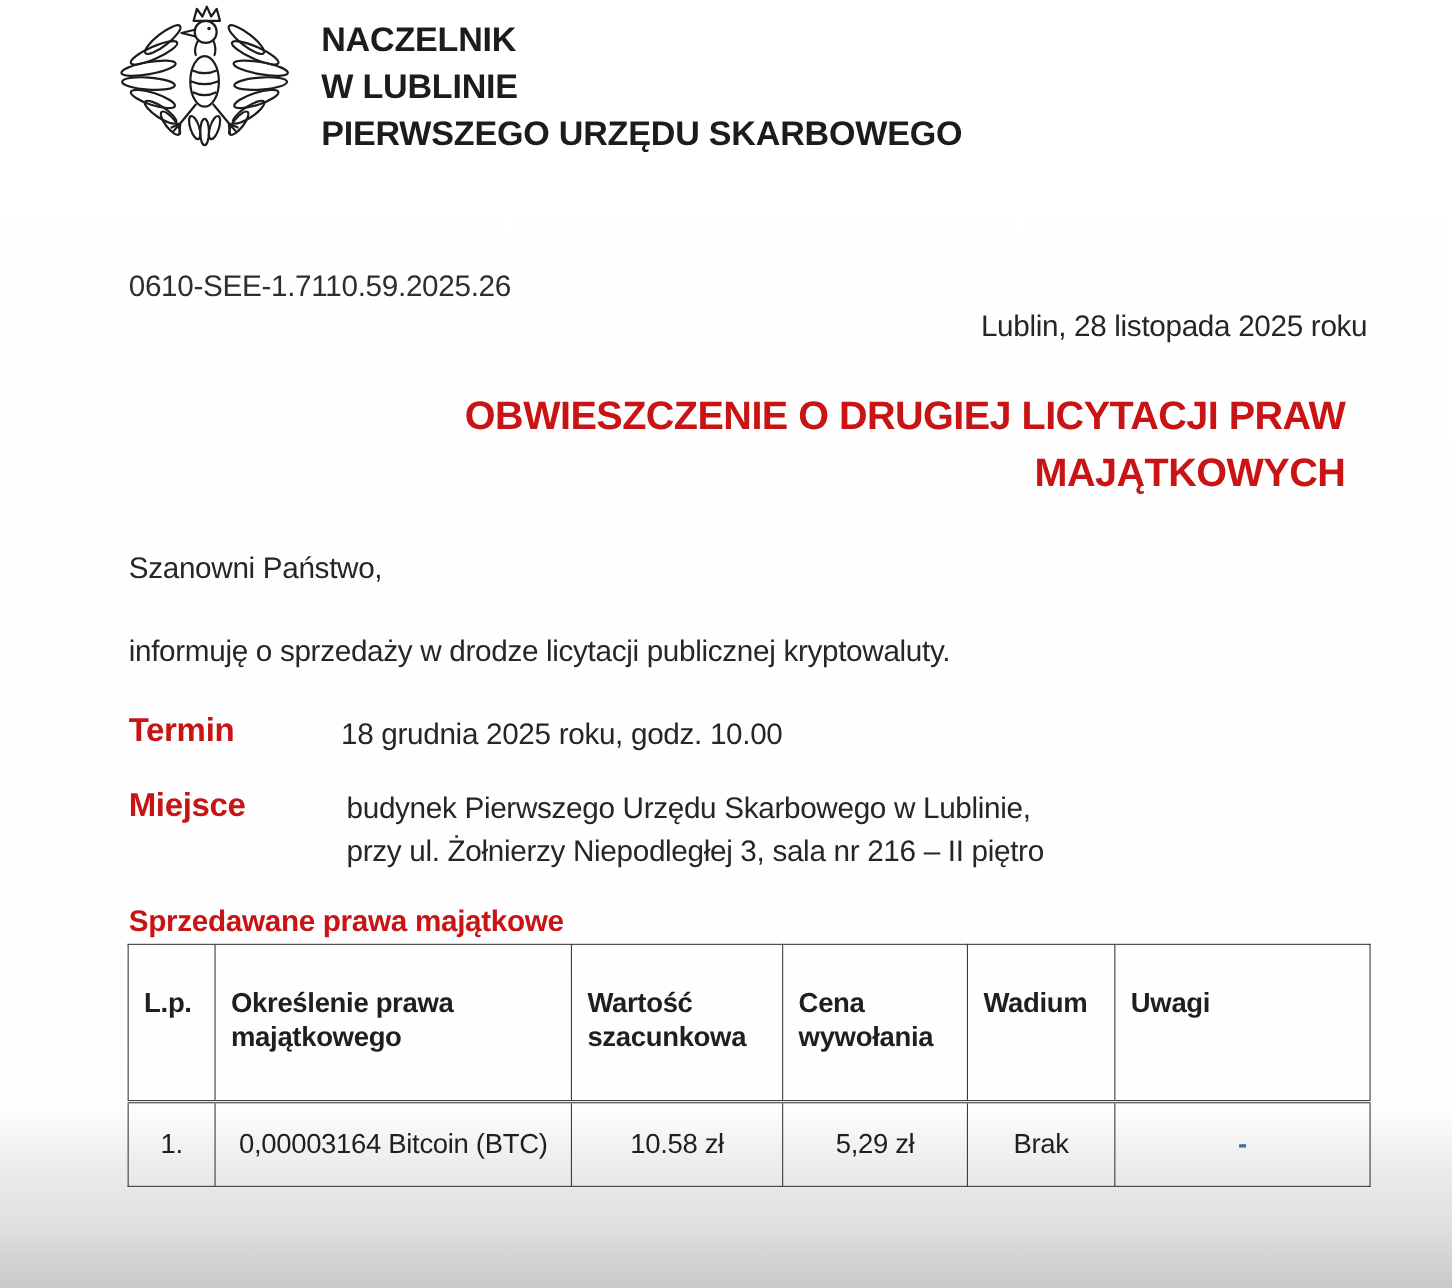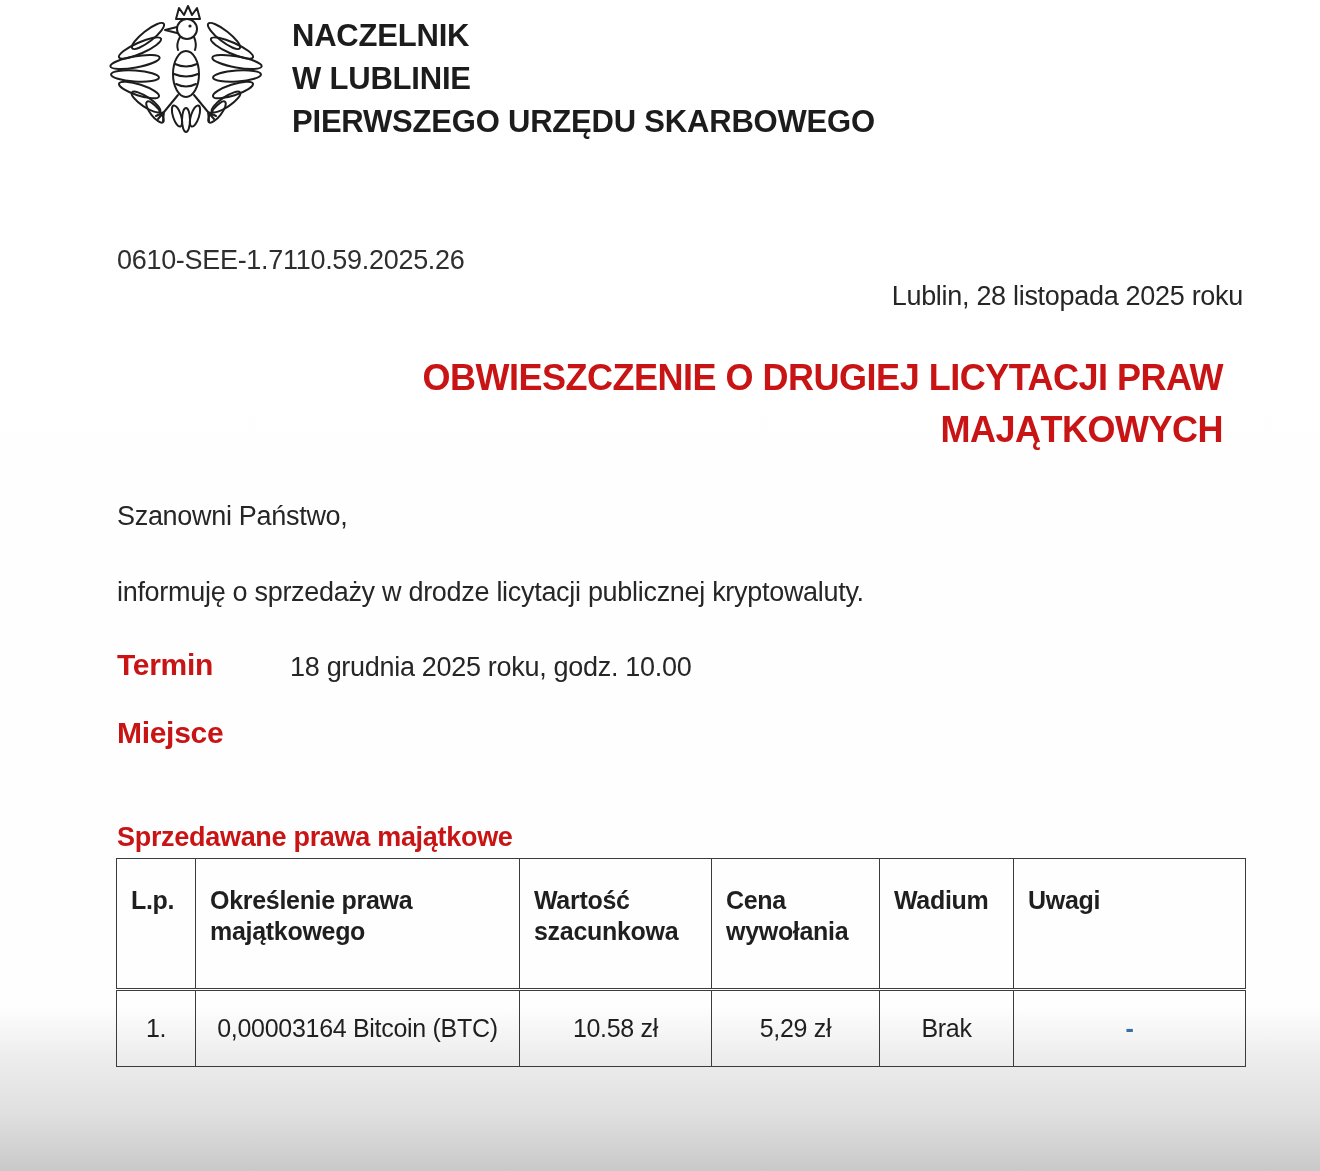--- a/index.html
+++ b/index.html
@@ -30,40 +30,40 @@
     position:absolute;left:97px;top:352px;width:1126px;
     text-align:right;font-size:36px;font-weight:700;line-height:52px;
     color:var(--accent_red,#c81414);letter-spacing:-0.5px;
   }
   .salutation{position:absolute;left:117px;top:501px;font-size:27px;}
   .intro{position:absolute;left:117px;top:577px;font-size:27px;}
   .detail-label{
     position:absolute;left:117px;font-size:30px;font-weight:700;
     color:var(--accent_red,#c81414);
   }
-  .detail-value{position:absolute;font-size:27px;line-height:39px;}
+  .detail-value{position:absolute;font-size:27px;line-height:39px;margin-left:20px;}
   .lbl-termin{top:648px;}
   .val-termin{left:290px;top:648px;}
   .lbl-miejsce{top:716px;}
   .val-miejsce{left:295px;top:716px;}
   .section-title{
     position:absolute;left:117px;top:822px;
     font-size:27px;font-weight:700;color:var(--accent_red,#c81414);
   }
   table.auction{
     position:absolute;left:116px;top:858px;width:1129px;
     border-collapse:collapse;table-layout:fixed;
     font-size:25px;color:#1f1f1f;
   }
   table.auction th,table.auction td{
     border:1.5px solid #3c3c3c;overflow:hidden;
   }
   table.auction th{
     height:98.5px;font-weight:700;vertical-align:top;
-    padding:26px 14px 4px 14px;line-height:31px;
+    padding:38px 14px 4px 14px;line-height:31px;
     border-bottom:3px double #3c3c3c;text-align:left;
   }
   table.auction td{
     height:71px;text-align:center;vertical-align:middle;
     padding:2px 10px;line-height:30px;
   }
   th.c-lp,th.c-desc,th.c-wadium{text-align:center;}
   td.c-desc{padding:2px 30px;}
   col.w-lp{width:79px;} col.w-desc{width:324px;} col.w-wart{width:192px;}
   col.w-cena{width:168px;} col.w-wad{width:134px;} col.w-uwagi{width:232px;}
@@ -136,20 +136,24 @@
   </div>
 
   <div class="salutation">Szanowni Państwo,</div>
 
   <div class="intro">informuję o sprzedaży w drodze licytacji publicznej kryptowaluty.</div>
 
   <div class="detail-label lbl-termin">Termin</div>
   <div class="detail-value val-termin">18 grudnia 2025 roku, godz. 10.00</div>
 
   <div class="detail-label lbl-miejsce">Miejsce</div>
+  <div class="detail-value val-miejsce">
+    <div>budynek Pierwszego Urzędu Skarbowego w Lublinie,</div>
+    <div>przy ul. Żołnierzy Niepodległej 3, sala nr 216 – II piętro</div>
+  </div>
 
   <div class="section-title">Sprzedawane prawa majątkowe</div>
 
   <table class="auction">
     <colgroup>
       <col class="w-lp">
         <col class="w-desc">
         <col class="w-wart">
       <col class="w-cena">
         <col class="w-wad">

